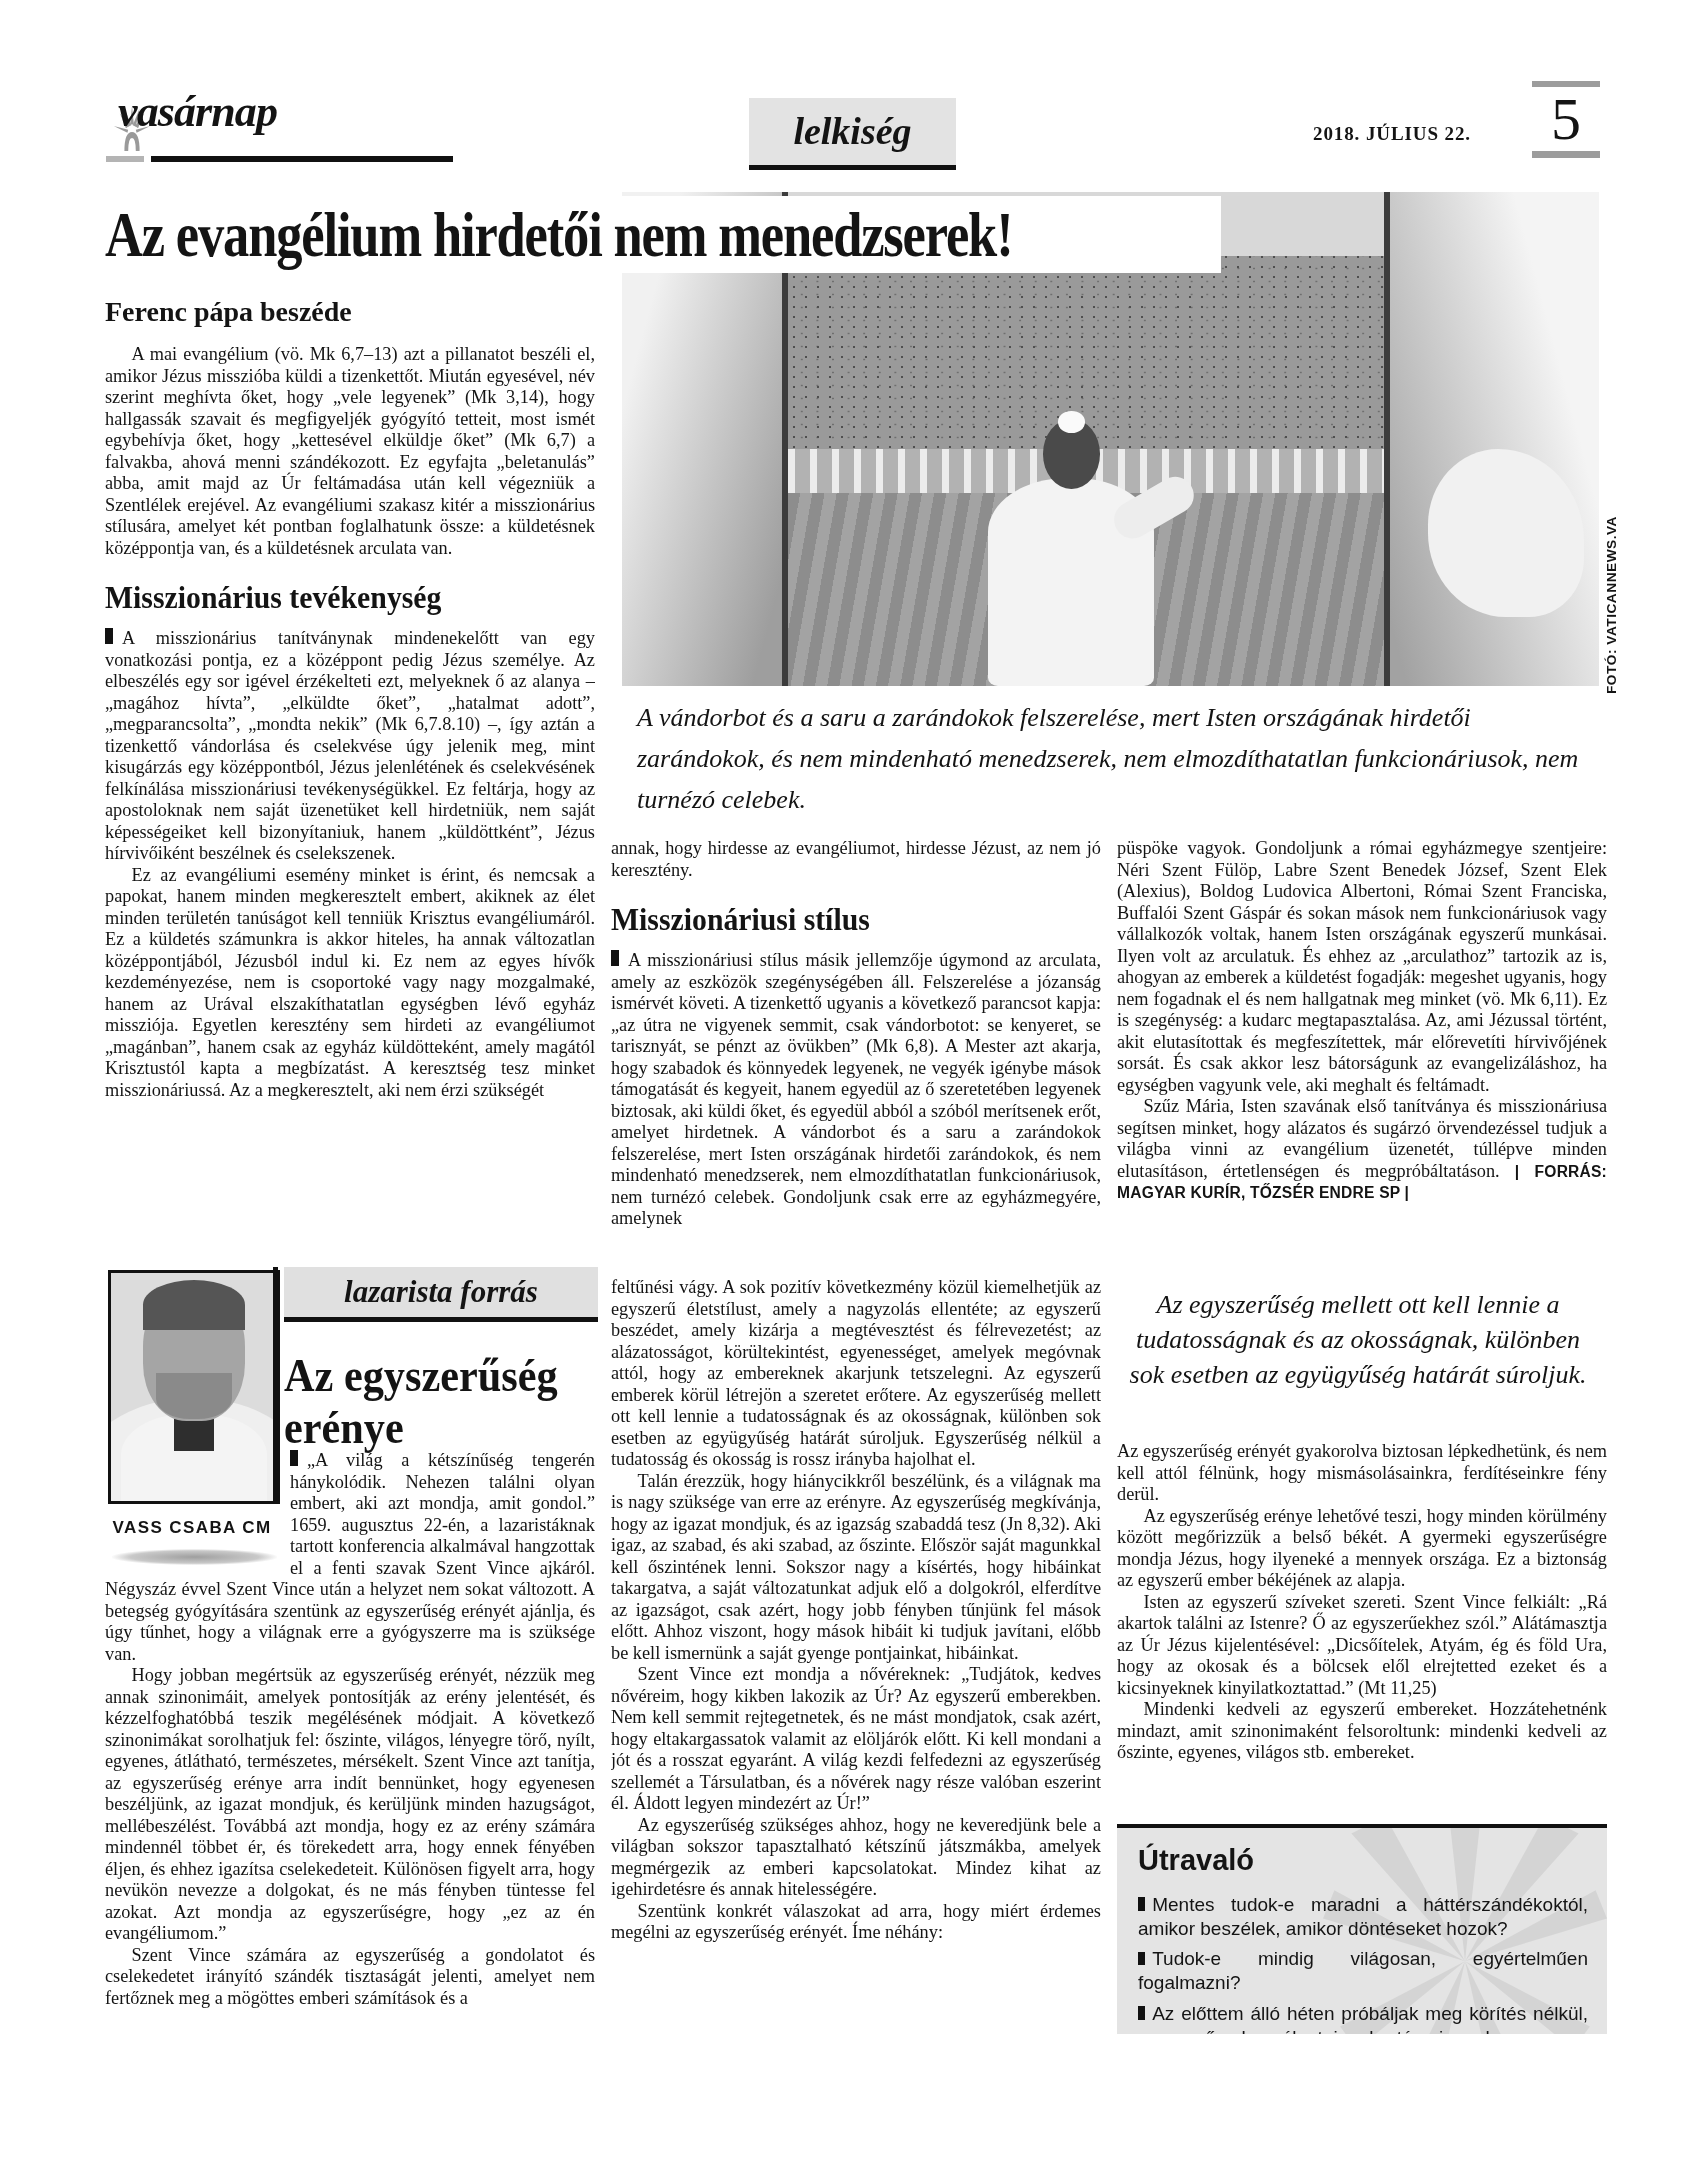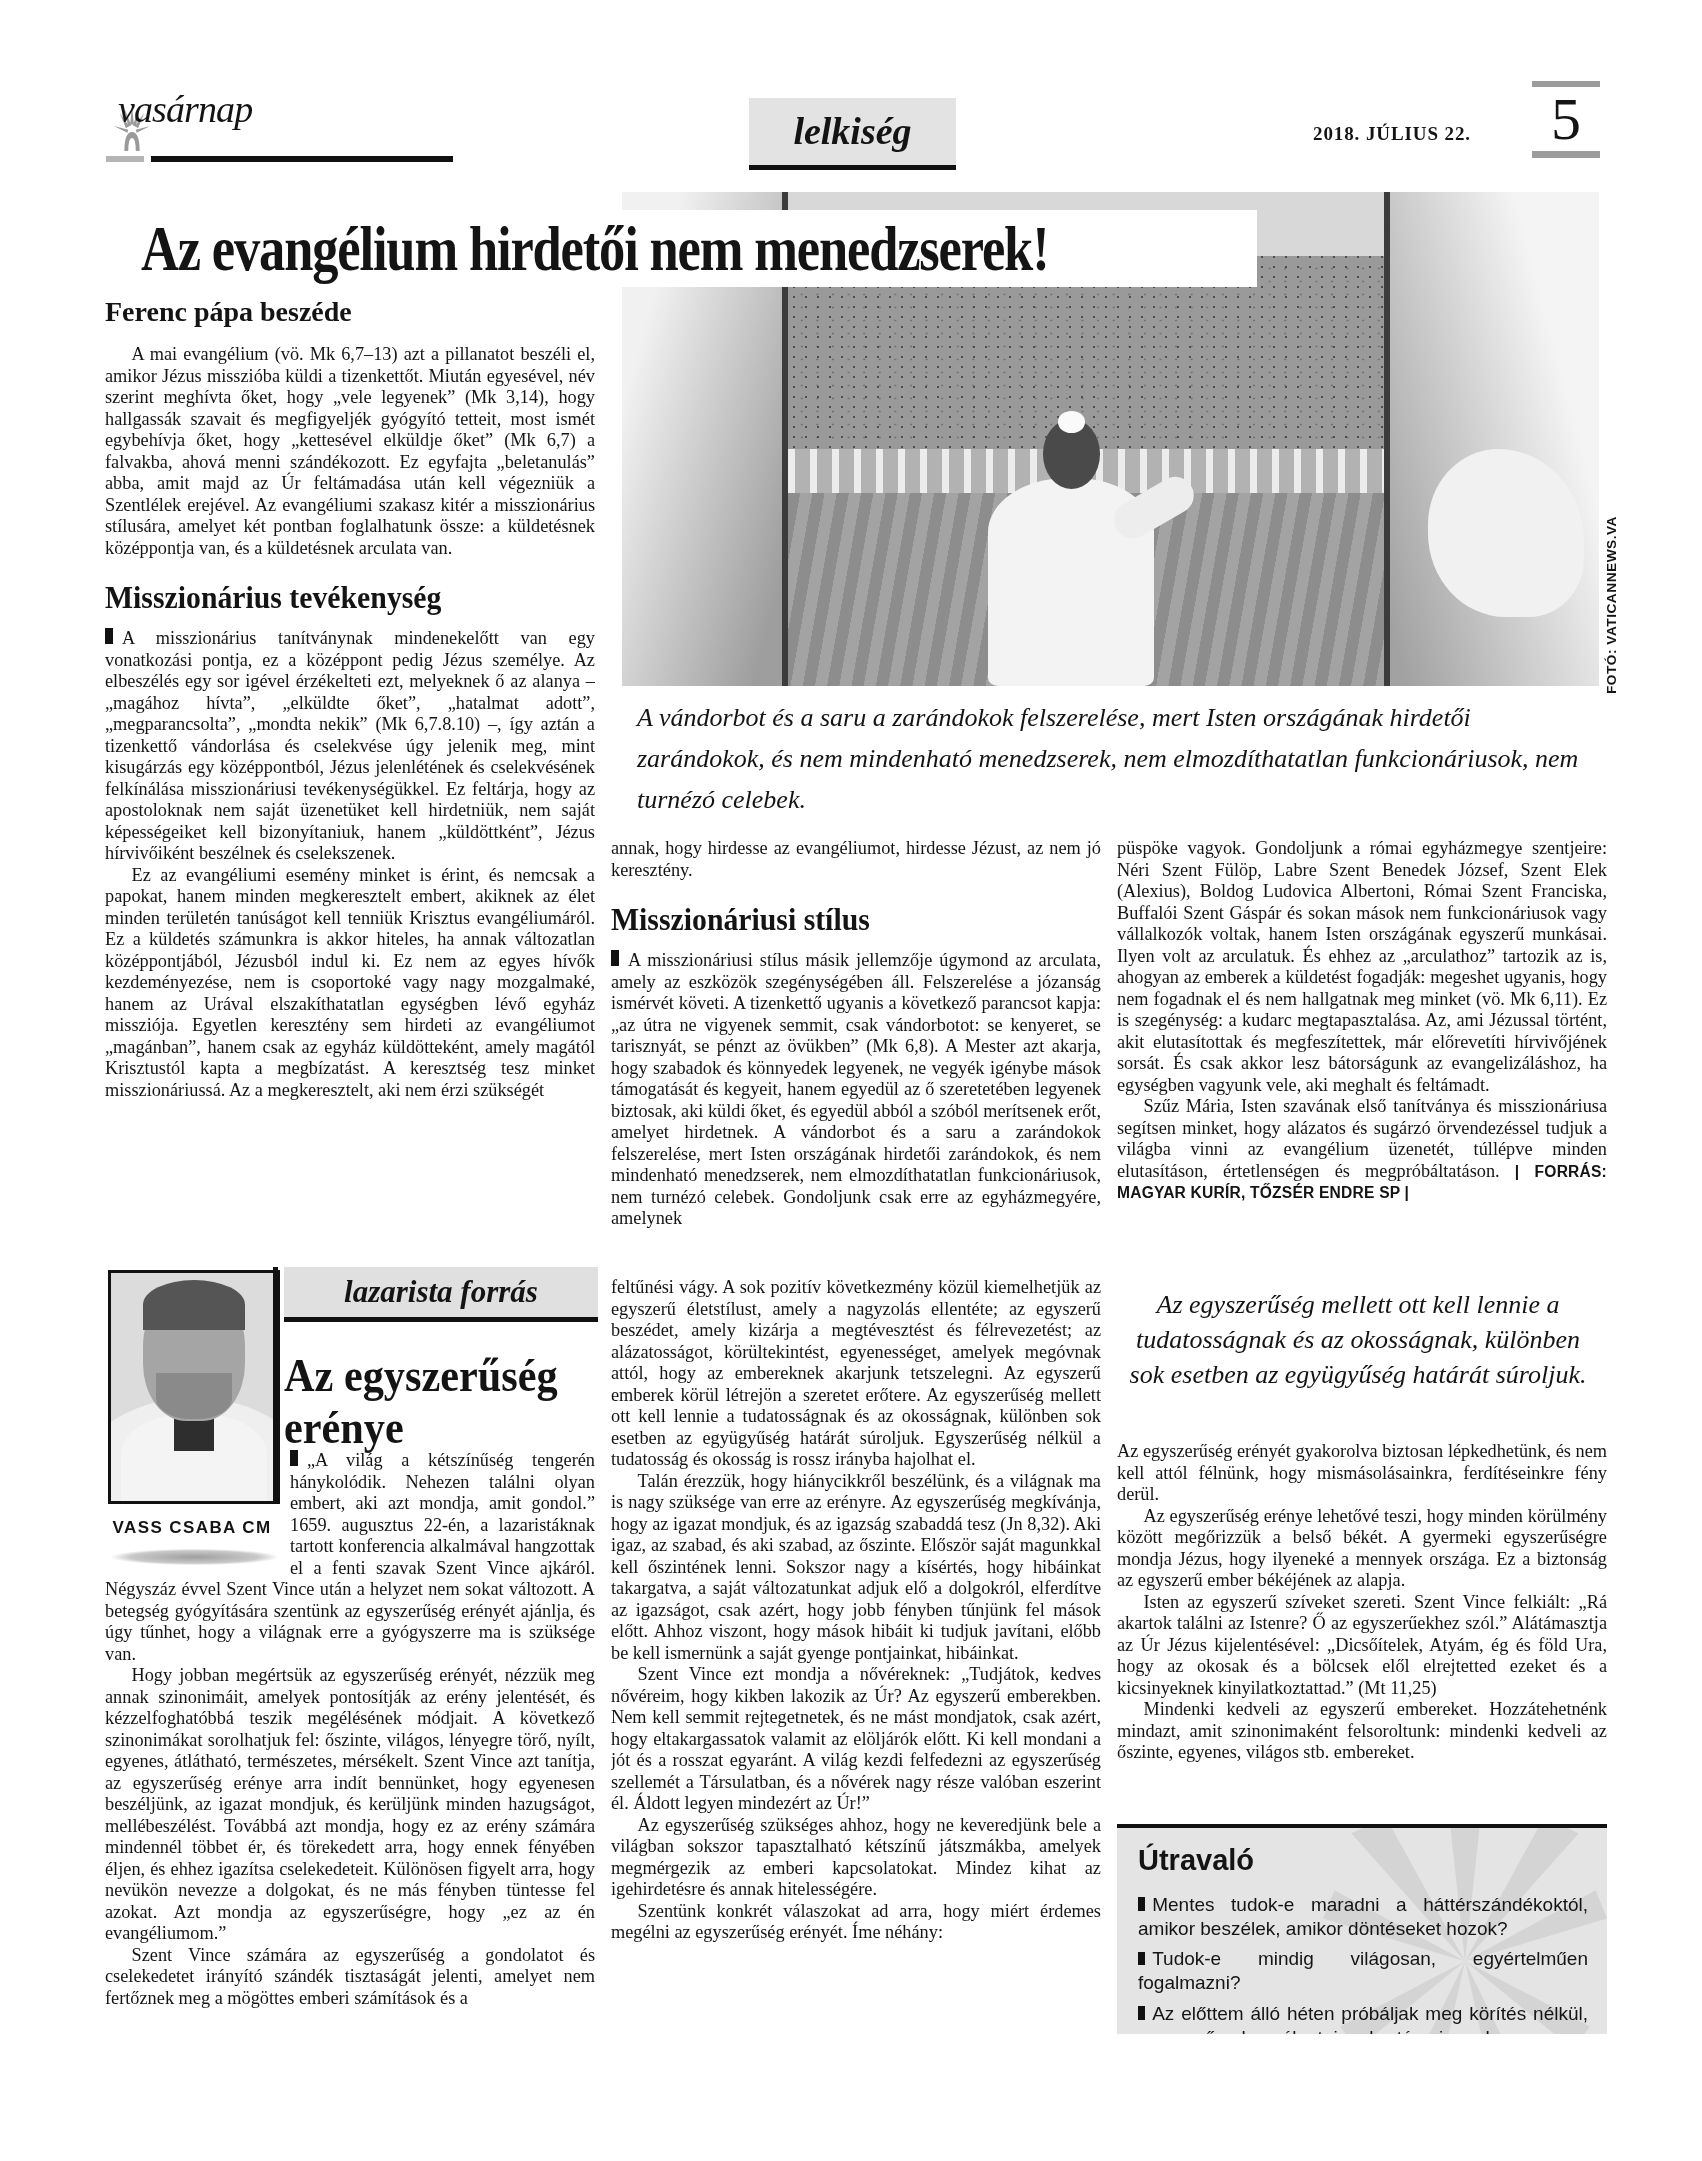--- a/index.html
+++ b/index.html
@@ -1,22 +1,22 @@
 <!DOCTYPE html>
 <html style="font-size:7.3px"><head>
 <meta charset="utf-8">
 <style>
   html,body{margin:0;padding:0;background:#ffffff;}
   .page{position:relative;width:1702px;height:2161px;background:#fff;overflow:hidden;
         font-family:"Liberation Serif","DejaVu Serif",serif;color:#141414;}
   [data-interactable]{cursor:default;}
 
   
-  .logo{position:absolute;left:118px;top:90px;font-style:italic;font-weight:normal;
-        font-size:38px;letter-spacing:-0.9px;line-height:1;}
+  .logo{position:absolute;left:118px;top:90px;font-style:italic;font-weight:bold;
+        font-size:44px;letter-spacing:-0.9px;line-height:1;}
   .logo-sun{position:absolute;left:113px;top:106px;width:38px;height:46px;}
   .rule-gray{position:absolute;left:106px;top:156px;width:38px;height:6px;background:#b4b4b4;}
   .rule-black{position:absolute;left:151px;top:156px;width:302px;height:6px;background:#111;}
   .section-box{position:absolute;left:749px;top:98px;width:207px;height:67px;background:#e3e3e3;
         border-bottom:5.5px solid #111;text-align:center;}
   .section-box span{font-style:italic;font-weight:bold;font-size:38px;line-height:67px;}
   .issue-date{position:absolute;left:1208px;top:123px;width:263px;text-align:right;
         font-weight:bold;font-size:19px;letter-spacing:0.9px;}
   .pagenum{position:absolute;left:1532px;top:81px;width:68px;text-align:center;}
   .pagenum .bar{height:6.4px;background:#9c9c9c;}
@@ -42,21 +42,21 @@
   .pope-body{position:absolute;left:0;right:0;top:22%;bottom:0;background:#f3f3f3;
         border-radius:48% 48% 6% 6% / 26% 26% 4% 4%;}
   .pope-arm{position:absolute;right:-26%;top:26%;width:52%;height:14%;background:#ededed;
         border-radius:18.3px;transform:rotate(-30deg);}
   .pope-head{position:absolute;left:33%;top:0;width:34%;height:26%;background:#4a4a4a;border-radius:50%;}
   .pope-cap{position:absolute;left:42%;top:-3%;width:16%;height:8%;background:#fafafa;border-radius:50%;}
   .photo-credit{position:absolute;left:1604px;top:516px;writing-mode:vertical-rl;transform:rotate(180deg);
         font-family:"Liberation Sans","DejaVu Sans",sans-serif;font-weight:bold;font-size:13.7px;letter-spacing:0.5px;}
 
   
-  .headline-band{position:absolute;left:105px;top:210px;width:1116px;height:77px;background:#fff;margin-left:36px;}
+  .headline-band{position:absolute;left:105px;top:196px;width:1116px;height:77px;background:#fff;}
   .headline-band span{display:inline-block;white-space:nowrap;font-weight:bold;font-size:64px;
         letter-spacing:-1.4px;line-height:77px;transform:scaleX(0.82);transform-origin:left center;}
   .kicker{position:absolute;left:105px;top:296px;font-weight:bold;font-size:28px;}
 
   
   .col{position:absolute;width:490px;font-size:18.3px;line-height:21.5px;text-align:justify;overflow:hidden;}
   .col p{margin:0;}
   .col p.indent{text-indent:26.5px;}
   .lead-bullet{display:inline-block;width:7.8px;height:15.6px;background:#111;margin-right:9.2px;}
   .h-section{font-weight:bold;font-size:32px;line-height:37px;margin:20px 0 12px;

